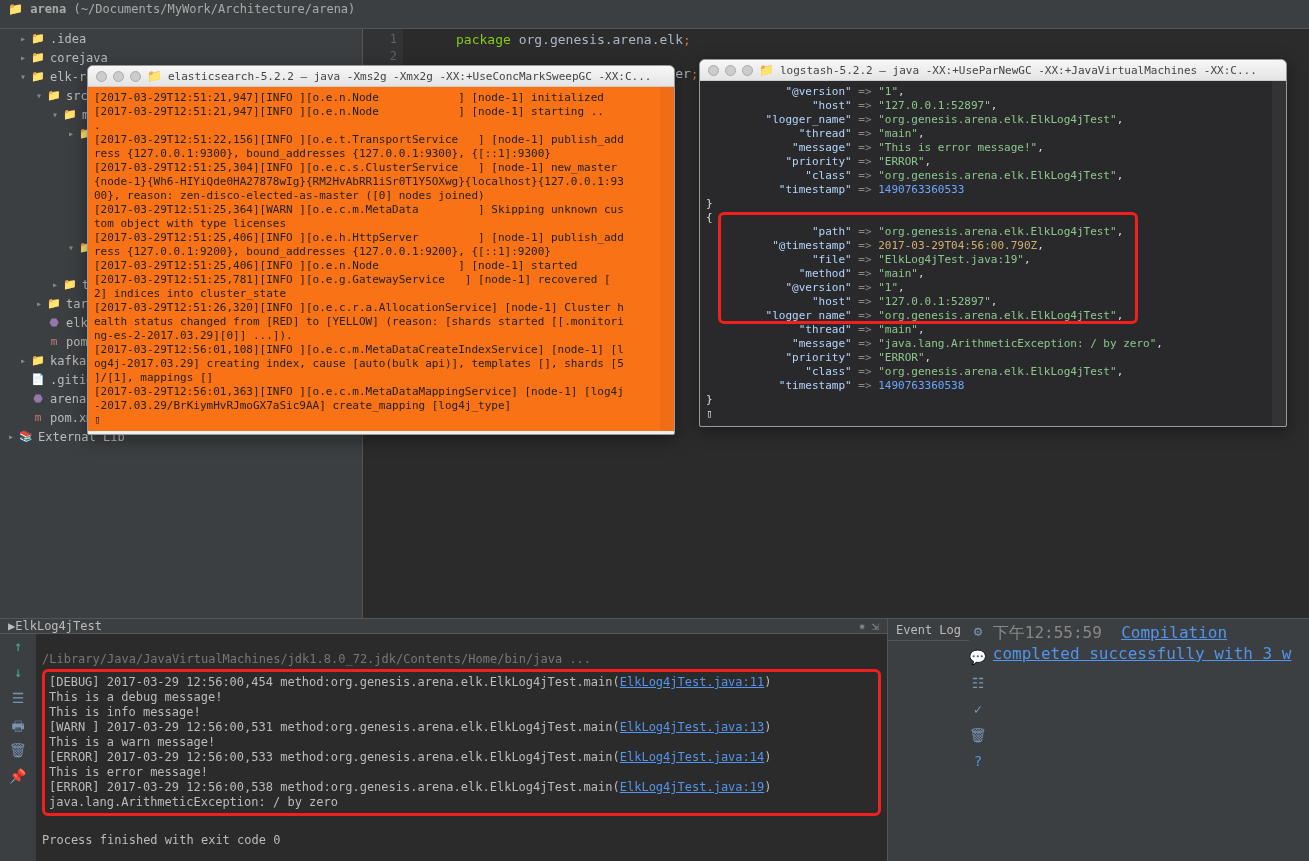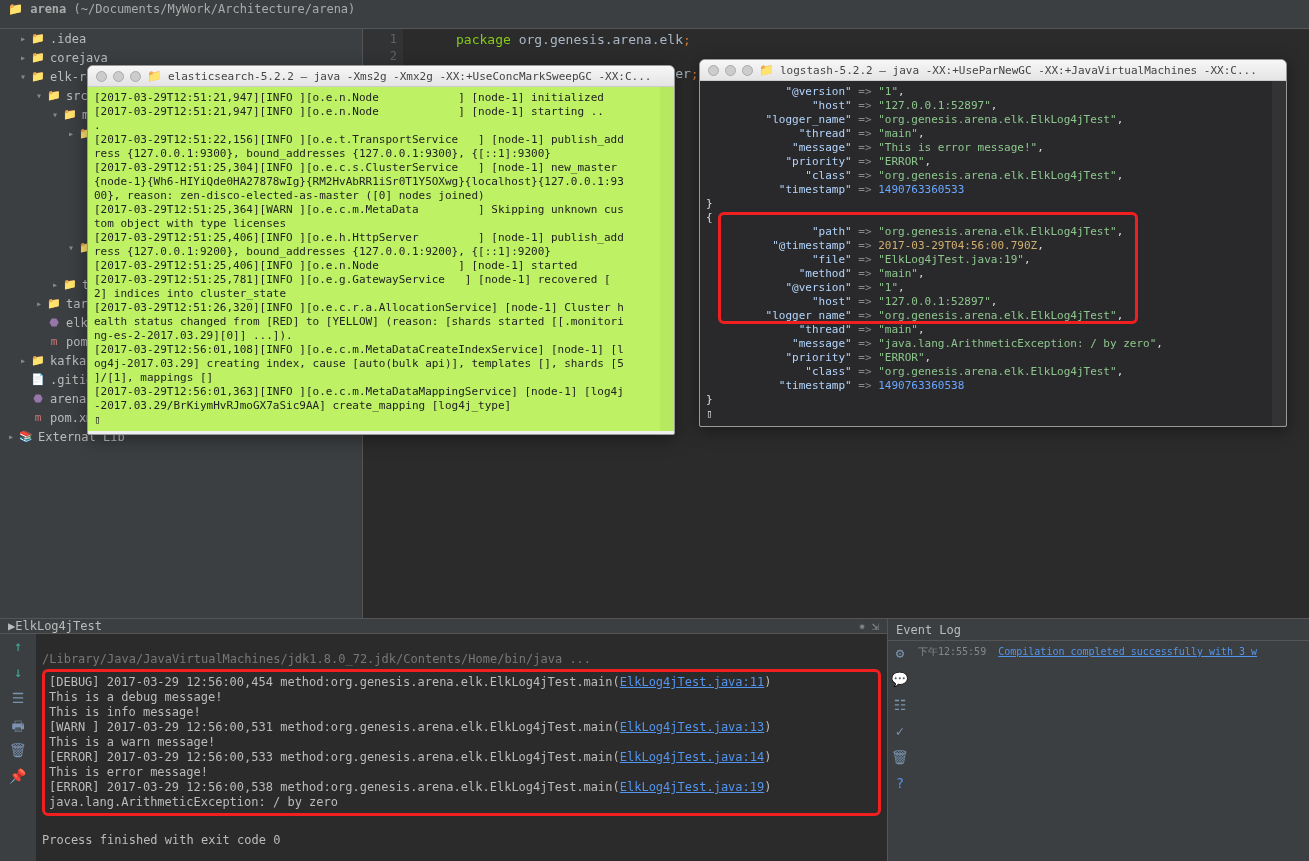--- a/index.html
+++ b/index.html
@@ -29,35 +29,35 @@
 .run-panel { width:887px; background:#2b2b2b; display:flex; flex-direction:column; }
 .panel-header { height:22px; background:#3c3f41; border-bottom:1px solid #555; display:flex; align-items:center; padding:0 8px; color:#bbb; font-size:12px; }
 .panel-header .right-icons { margin-left:auto; display:flex; gap:6px; color:#888; }
 .run-body { flex:1; display:flex; }
 .run-gutter { width:36px; background:#3c3f41; display:flex; flex-direction:column; align-items:center; padding-top:4px; gap:8px; }
 .run-gutter .gicon { width:18px; height:18px; color:#7a93b0; font-size:14px; text-align:center; }
 .console { flex:1; background:#2b2b2b; color:#bbb; font-size:12px; line-height:15px; padding:18px 6px; overflow:hidden; font-family:"Menlo",monospace; }
 .console .faded { color:#777; }
 .console .link { color:#5394ec; text-decoration:underline; }
 .red-box { border:3px solid #f02020; border-radius:6px; padding:3px 4px; margin:2px 0; }
-.event-panel { flex:1; background:#3c3f41; display:flex; flex-direction:column; border-left:1px solid #555; }
+.event-panel { flex:1; background:#3c3f41; display:flex; flex-direction:row; border-left:1px solid #555; }
 .event-body { flex:1; display:flex; }
 .event-gutter { width:24px; display:flex; flex-direction:column; align-items:center; padding-top:4px; gap:10px; }
 .event-gutter .eicon { color:#7a93b0; font-size:14px; }
-.event-msg { padding:4px 6px; font-size:10px; }
+.event-msg { padding:4px 6px; font-size:16px; }
 .event-msg .ts { color:#888; }
 .event-msg .lk { color:#5394ec; text-decoration:underline; }
 
 
 .term-win { position:absolute; background:#efefef; border:1px solid #999; border-radius:6px 6px 2px 2px; box-shadow:0 4px 18px rgba(0,0,0,0.4); overflow:hidden; font-family:"Menlo",monospace; font-size:11px; }
 .term-titlebar { height:21px; background:linear-gradient(#f7f7f7,#e4e4e4); border-bottom:1px solid #ccc; display:flex; align-items:center; padding:0 8px; gap:6px; }
 .tl-btn { width:11px; height:11px; border-radius:50%; background:#ccc; border:1px solid #aaa; }
 .term-titlebar .icn-folder { color:#3b82f6; font-size:12px; }
 .term-title { color:#444; font-size:11px; white-space:nowrap; overflow:hidden; text-overflow:ellipsis; }
-.term-content { background:#bef264; color:#222; padding:4px 6px; line-height:14px; white-space:pre-wrap; word-break:break-all; position:relative; }
+.term-content { background:#f97316; color:#222; padding:4px 6px; line-height:14px; white-space:pre-wrap; word-break:break-all; position:relative; }
 .term-content.dark { background:#29292b; color:#ddd; }
 .ls-key { color:#b3d4fc; }
 .ls-arrow { color:#888; }
 .ls-str { color:#8dc68d; }
 .ls-num { color:#6aa6ff; }
 .ls-date { color:#d0b070; }
 .rbox { position:absolute; border:3px solid #f02020; border-radius:6px; }
 .scroll-hint { position:absolute; right:0; top:0; bottom:0; width:14px; background:rgba(0,0,0,0.04); }
 
 

